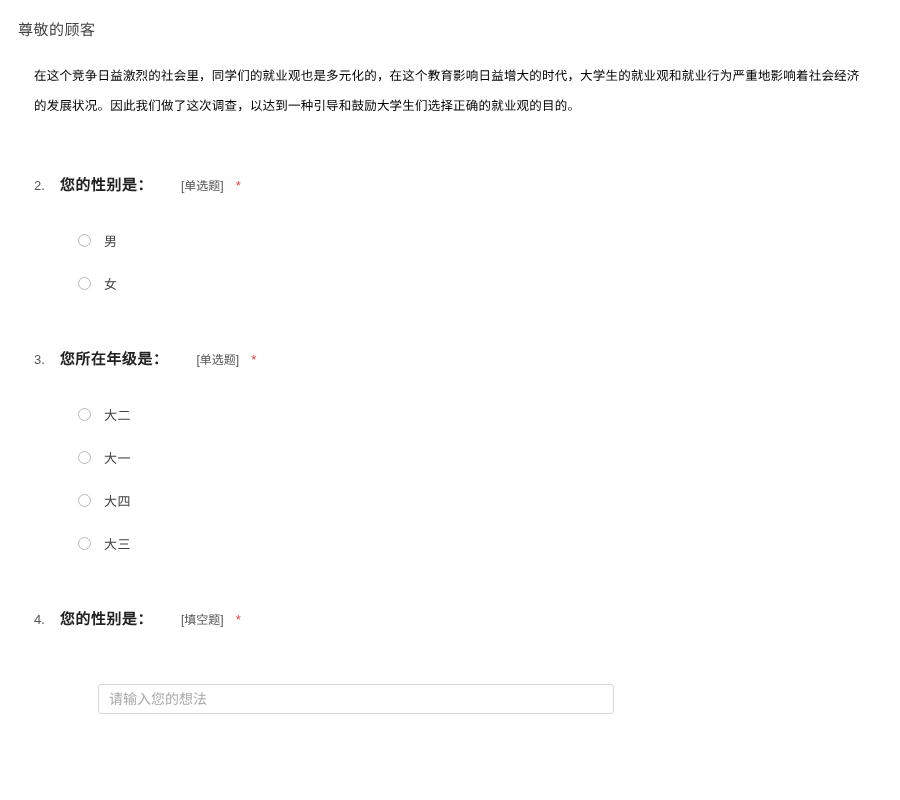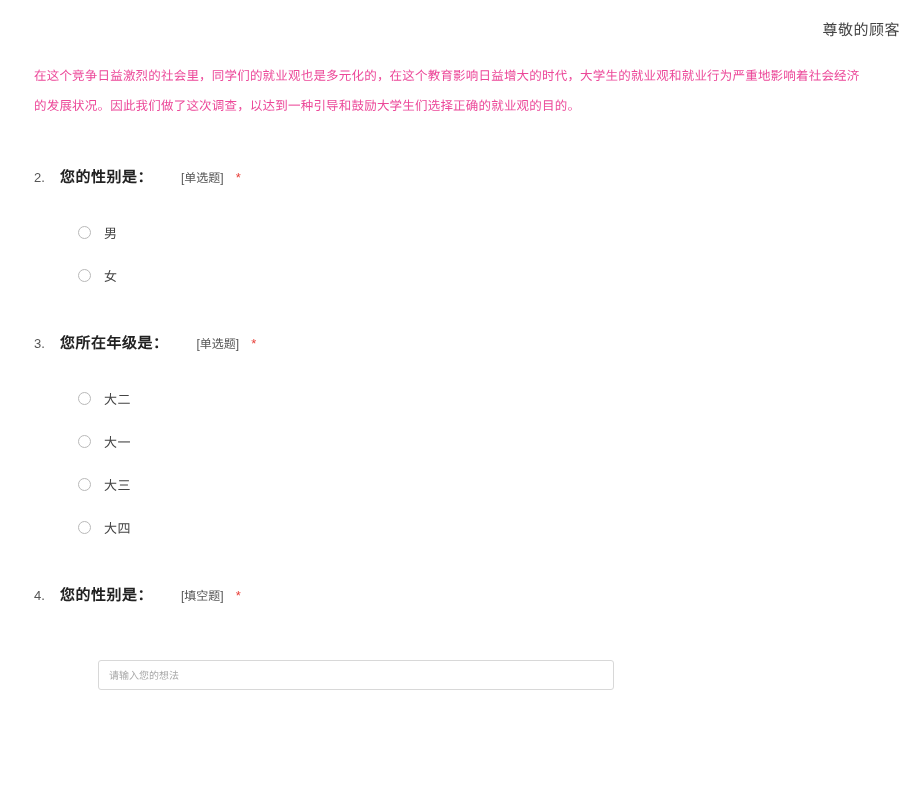--- a/index.html
+++ b/index.html
@@ -20,29 +20,28 @@
   .page {
     width: 900px;
     box-sizing: border-box;
     padding: 0;
   }
 
   
   .intro-title {
     font-size: 15px;
     color: #444444;
-    margin: 18px 0 0 34px;
+    margin: 18px 0 0 18px;
     letter-spacing: 0.5px;
-    text-align: right;
   }
   .intro-body {
     margin: 22px 34px 0 34px;
     font-size: 12.5px;
     line-height: 30px;
-    color: #ec4899;
+    color: #000000;
     letter-spacing: 0.2px;
     white-space: normal;
   }
 
   
   .question {
     margin-top: 44px;
     padding: 0 34px;
   }
   .q-head {
@@ -54,20 +53,21 @@
     width: 26px;
     flex: 0 0 26px;
     font-size: 13px;
     color: #555555;
   }
   .q-title {
     font-size: 15px;
     font-weight: bold;
     color: #222222;
     letter-spacing: 0.5px;
+    margin-top: 8px;
   }
   .q-type {
     font-size: 12px;
     color: #555555;
     margin-left: 28px;
     font-weight: normal;
   }
   .q-required {
     color: #e8403a;
     font-size: 13px;
@@ -106,21 +106,21 @@
     margin-top: 56px;
     padding-left: 64px;
   }
   .fill-input {
     width: 516px;
     height: 30px;
     box-sizing: border-box;
     border: 1px solid #d8d8d8;
     border-radius: 3px;
     padding: 0 10px;
-    font-size: 10px;
+    font-size: 14px;
     color: #333333;
     font-family: "Liberation Sans", "DejaVu Sans", sans-serif;
     background: #ffffff;
     outline: none;
   }
   .fill-input::placeholder {
     color: #a9a9a9;
   }
 </style>
 </head>
@@ -161,25 +161,25 @@
       <div class="option">
         <span class="radio"></span>
         <span class="option-label">大二</span>
       </div>
       <div class="option">
         <span class="radio"></span>
         <span class="option-label">大一</span>
       </div>
       <div class="option">
         <span class="radio"></span>
-        <span class="option-label">大三</span>
+        <span class="option-label">大四</span>
       </div>
       <div class="option">
         <span class="radio"></span>
-        <span class="option-label">大四</span>
+        <span class="option-label">大三</span>
       </div>
     </div>
   </div>
 
   <div class="question">
     <div class="q-head">
       <span class="q-index">4.</span>
       <span class="q-title">您的性别是：</span>
       <span class="q-type">[填空题]</span>
       <span class="q-required">*</span>

